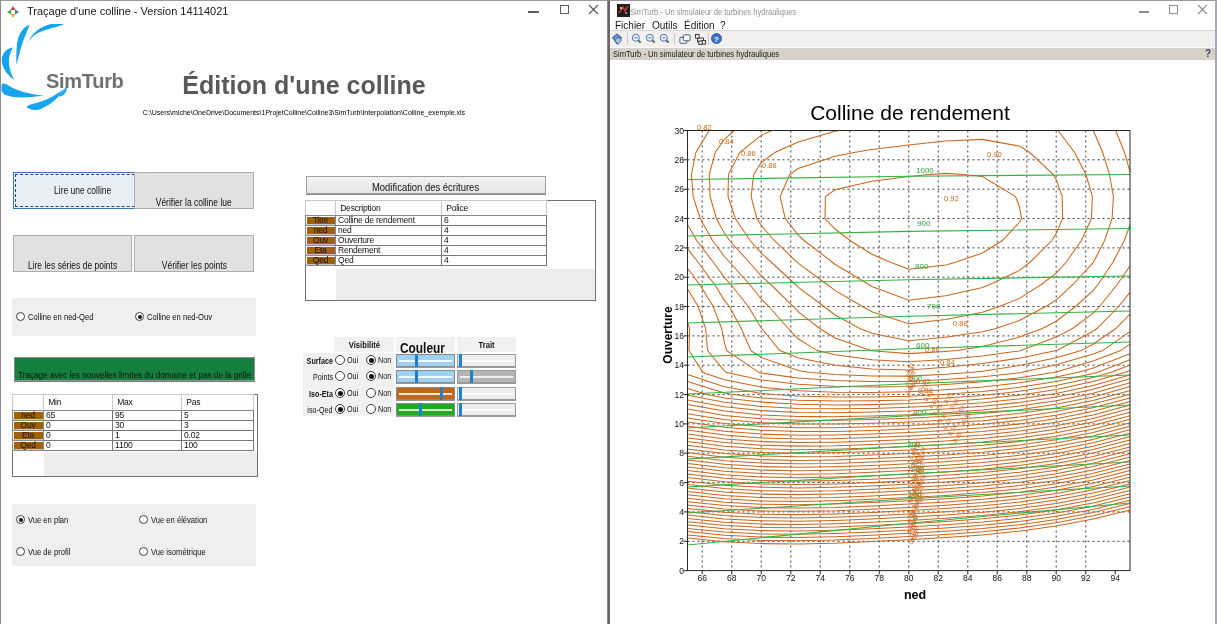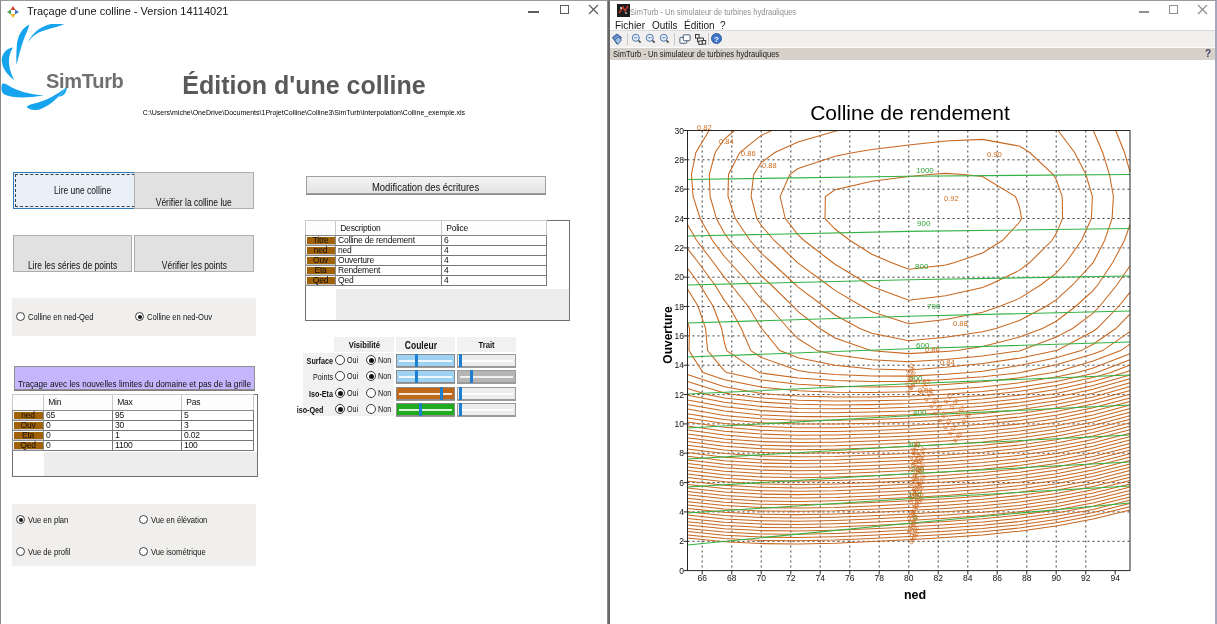--- a/index.html
+++ b/index.html
@@ -66,21 +66,21 @@
     <span class="sxc">Lire les séries de points</span>
   </div>
 <div class="btn" style="left:134px;top:235px;width:120px;height:37px">
     <span class="sxc">Vérifier les points</span>
   </div>
 
 <div class="strip" style="left:12px;top:298px;width:244px;height:38px"></div>
 <div class="abs rlbl" style="left:16px;top:311px"><span class="radio"></span><span class="sx">Colline en ned-Qed</span></div>
 <div class="abs rlbl" style="left:135px;top:311px"><span class="radio sel"></span><span class="sx">Colline en ned-Ouv</span></div>
 
-<div class="btn" style="left:14px;top:366px;width:241px;height:24px;font-size:9.5px;border:1px solid #8f8f8f;box-shadow:0 1px 0 #7d7d7d;background:#c4b5fd">
+<div class="btn" style="left:14px;top:357px;width:241px;height:24px;font-size:9.5px;border:1px solid #8f8f8f;box-shadow:0 1px 0 #7d7d7d;background:#15803d">
     <span style="transform:scaleX(.86);white-space:nowrap">Traçage avec les nouvelles limites du domaine et pas de la grille</span>
   </div>
 
 <div class="gridwrap" style="left:12px;top:394px;width:246px;height:83px">
  <div class="abs" style="left:31px;top:57px;right:0;bottom:0;background:#ededed"></div>
  <table class="grid" style="left:-1px;top:-1px">
   <tbody>
         <tr class="hdr">
           <td style="width:31px;height:16px"></td>
           <td style="width:69px">&nbsp;Min</td>
@@ -118,21 +118,21 @@
 <div class="strip" style="left:12px;top:504px;width:244px;height:62px"></div>
 <div class="abs rlbl" style="left:16px;top:514px"><span class="radio sel"></span><span class="sx">Vue en plan</span></div>
 <div class="abs rlbl" style="left:139px;top:514px"><span class="radio"></span><span class="sx">Vue en élévation</span></div>
 <div class="abs rlbl" style="left:16px;top:546px"><span class="radio"></span><span class="sx">Vue de profil</span></div>
 <div class="abs rlbl" style="left:139px;top:546px"><span class="radio"></span><span class="sx">Vue isométrique</span></div>
 
 <div class="btn" style="left:306px;top:176px;width:240px;height:18px;font-size:10.5px;border:1px solid #a0a0a0;box-shadow:0 1px 0 #888;background:linear-gradient(#f3f3f3,#e4e4e4)">
     <span class="sxc" style="transform:scaleX(.9)">Modification des écritures</span>
   </div>
 
-<div class="gridwrap" style="left:305px;top:220px;width:265px;height:101px">
+<div class="gridwrap" style="left:305px;top:200px;width:291px;height:101px">
  <div class="abs" style="left:30px;top:68px;right:0;bottom:0;background:#ededed"></div>
  <table class="grid" style="left:-1px;top:-1px">
   <tbody>
         <tr class="hdr">
           <td style="width:30px;height:15px"></td>
           <td style="width:106px">&nbsp;Description</td>
           <td style="width:105px">&nbsp;Police</td>
         </tr>
   <tr>
           <td class="rh" style="height:9px">Titre</td>
@@ -160,21 +160,21 @@
           <td>4</td>
         </tr>
  </tbody>
     </table>
 </div>
 
 <div class="abs" style="left:334px;top:337px;width:60px;height:15px;background:#f1f1f1"></div>
 <div class="abs" style="left:396px;top:337px;width:59px;height:15px;background:#f1f1f1"></div>
 <div class="abs" style="left:457px;top:337px;width:59px;height:15px;background:#f1f1f1"></div>
 <div class="abs" style="left:334px;top:340px;font-size:9px;font-weight:bold;color:#111;width:60px;text-align:center"><span class="sxc">Visibilité</span></div>
-<div class="abs" style="left:396px;top:340px;font-size:10px;font-weight:bold;color:#111;width:50px;text-align:center"><span class="sxc">Couleur</span></div>
+<div class="abs" style="left:396px;top:340px;font-size:14px;font-weight:bold;color:#111;width:50px;text-align:center"><span class="sxc">Couleur</span></div>
 <div class="abs" style="left:457px;top:340px;font-size:9px;font-weight:bold;color:#111;width:59px;text-align:center"><span class="sxc">Trait</span></div>
 <div class="abs" style="left:303px;top:353px;width:91px;height:63px;background:#f1f1f1"></div>
 <div class="abs" style="left:290px;top:356px;width:43px;text-align:right;font-size:9px;font-weight:bold;color:#111;white-space:nowrap"><span class="sxr">Surface</span></div>
 <div class="abs rlbl2" style="left:335px;top:355px"><span class="radio2"></span><span class="sx">Oui</span></div>
 <div class="abs rlbl2" style="left:366px;top:355px"><span class="radio2 sel"></span><span class="sx">Non</span></div>
 <div class="abs" style="left:396px;top:354px;width:59px;height:13px;background:#9dd2f2;border:1px solid #8a8a8a;box-shadow:0 1px 0 #9a9a9a"></div>
 <div class="abs" style="left:399px;top:360px;width:53px;height:1.5px;background:rgba(255,255,255,.85)"></div>
 <div class="abs" style="left:415px;top:354px;width:3px;height:13px;background:#1e7fd0"></div>
 <div class="abs" style="left:457px;top:354px;width:59px;height:13px;background:#ededed;border:1px solid #9a9a9a;box-shadow:0 1px 0 #9a9a9a"></div>
 <div class="abs" style="left:460px;top:360px;width:53px;height:1.5px;background:rgba(255,255,255,.8)"></div>
@@ -190,21 +190,21 @@
 <div class="abs" style="left:470px;top:370px;width:3px;height:13px;background:#1e7fd0"></div>
 <div class="abs" style="left:290px;top:389px;width:43px;text-align:right;font-size:9px;font-weight:bold;color:#111;white-space:nowrap"><span class="sxr">Iso-Eta</span></div>
 <div class="abs rlbl2" style="left:335px;top:388px"><span class="radio2 sel"></span><span class="sx">Oui</span></div>
 <div class="abs rlbl2" style="left:366px;top:388px"><span class="radio2"></span><span class="sx">Non</span></div>
 <div class="abs" style="left:396px;top:387px;width:59px;height:13px;background:#c06818;border:1px solid #8a8a8a;box-shadow:0 1px 0 #9a9a9a"></div>
 <div class="abs" style="left:399px;top:393px;width:53px;height:1.5px;background:rgba(255,255,255,.85)"></div>
 <div class="abs" style="left:440px;top:387px;width:3px;height:13px;background:#1e7fd0"></div>
 <div class="abs" style="left:457px;top:387px;width:59px;height:13px;background:#ededed;border:1px solid #9a9a9a;box-shadow:0 1px 0 #9a9a9a"></div>
 <div class="abs" style="left:460px;top:393px;width:53px;height:1.5px;background:rgba(255,255,255,.8)"></div>
 <div class="abs" style="left:459px;top:387px;width:3px;height:13px;background:#1e7fd0"></div>
-<div class="abs" style="left:290px;top:405px;width:43px;font-size:9px;font-weight:bold;color:#111;white-space:nowrap"><span class="sxr">iso-Qed</span></div>
+<div class="abs" style="left:290px;top:405px;width:43px;text-align:right;font-size:9px;font-weight:normal;color:#111;white-space:nowrap"><span class="sxr">iso-Qed</span></div>
 <div class="abs rlbl2" style="left:335px;top:404px"><span class="radio2 sel"></span><span class="sx">Oui</span></div>
 <div class="abs rlbl2" style="left:366px;top:404px"><span class="radio2"></span><span class="sx">Non</span></div>
 <div class="abs" style="left:396px;top:403px;width:59px;height:13px;background:#1fad1f;border:1px solid #8a8a8a;box-shadow:0 1px 0 #9a9a9a"></div>
 <div class="abs" style="left:399px;top:409px;width:53px;height:1.5px;background:rgba(255,255,255,.85)"></div>
 <div class="abs" style="left:419px;top:403px;width:3px;height:13px;background:#1e7fd0"></div>
 <div class="abs" style="left:457px;top:403px;width:59px;height:13px;background:#ededed;border:1px solid #9a9a9a;box-shadow:0 1px 0 #9a9a9a"></div>
 <div class="abs" style="left:460px;top:409px;width:53px;height:1.5px;background:rgba(255,255,255,.8)"></div>
 <div class="abs" style="left:459px;top:403px;width:3px;height:13px;background:#1e7fd0"></div>
 
 <div class="abs win-r"></div>

